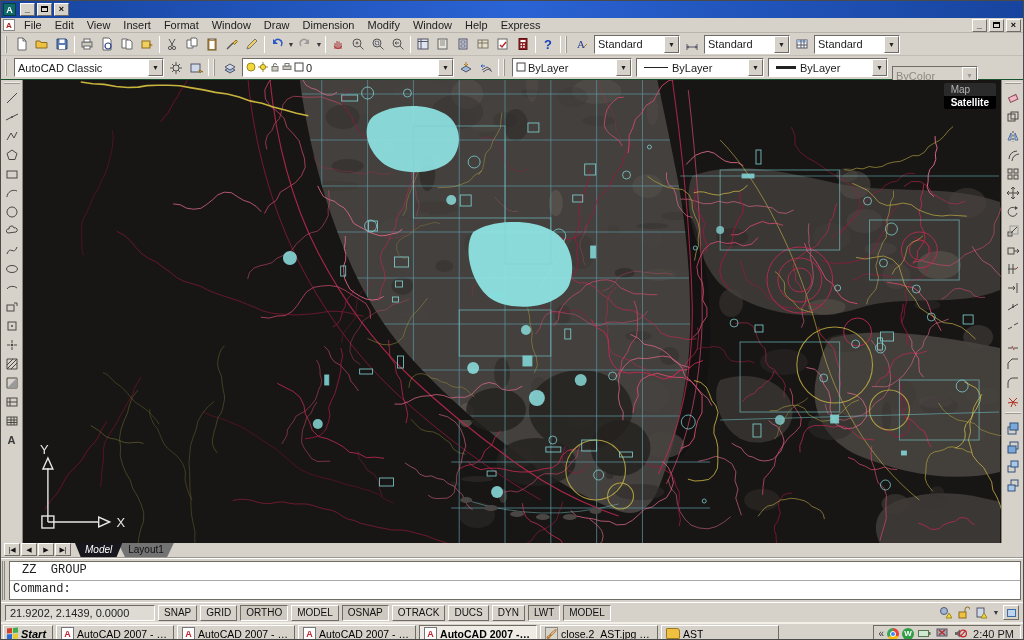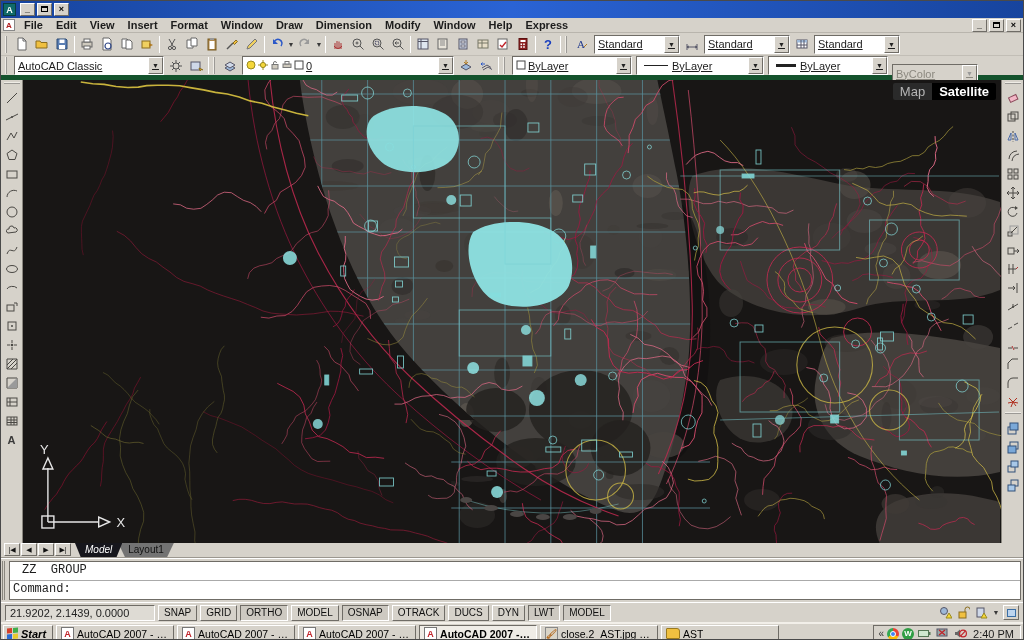--- a/index.html
+++ b/index.html
@@ -21,51 +21,51 @@
   .title-text { overflow:hidden; text-overflow:ellipsis; flex:1 1 auto; }
   .winbtns { display:flex; gap:2px; flex:0 0 auto; }
   .wbtn { width:15px; height:13px; font-size:9px; line-height:10px; text-align:center; color:#000;
     border:1px solid; border-color:#fff #6f6c66 #6f6c66 #fff; background:#d6d2ca; font-weight:bold; }
   .restore-glyph { display:inline-block; width:7px; height:6px; border:1px solid #000; border-top-width:2px; margin-top:2px;}
   
   .menubar { height:15px; display:flex; align-items:center; gap:1px; padding:0 2px; background:#d6d2ca;
     border-bottom:1px solid #b9b5ad; }
   .docicon { width:12px; height:12px; background:#fff; border:1px solid #888; color:#b02020; font-size:8px;
     font-weight:bold; text-align:center; line-height:11px; margin-right:2px; }
-  .menu-item { padding:9px 6px;font-weight:bold; }
+  .menu-item { padding:9px 6px; }
   
   .tbrow { display:flex; align-items:center; background:#d6d2ca; padding:1px 2px; }
   .tbrow.r1 { height:23px; border-bottom:1px solid #c2beb6; }
-  .tbrow.r2 { height:24px; border-bottom:5px solid #14532d; }
+  .tbrow.r2 { height:24px; border-bottom:1px solid #14532d; }
   .vgrip { width:5px; height:17px; margin:0 2px; border-left:2px ridge #efece6; flex:0 0 auto; }
   .sep { width:1px; height:17px; background:#9b978f; border-right:1px solid #fff; margin:0 2px; flex:0 0 auto;}
   .ic { width:20px; height:20px; display:flex; align-items:center; justify-content:center; flex:0 0 auto; }
   .ic svg { width:14px; height:14px; }
   .ddarrow { width:8px; font-size:7px; color:#3a3a3a; text-align:center; flex:0 0 auto;}
   .dd { display:flex; align-items:center; height:19px; background:#fff; margin:0 2px;
-    border:1px solid; border-color:#6f6c66 #ffffff #ffffff #6f6c66; padding-left:3px;text-decoration:underline; }
+    border:1px solid; border-color:#6f6c66 #ffffff #ffffff #6f6c66; padding-left:3px; }
   .dd .dd-text { flex:1 1 auto; overflow:hidden; white-space:nowrap; font-size:11px; }
   .dd .dd-btn { width:15px; height:17px; margin-left:2px; font-size:7px; color:#222; text-align:center; line-height:16px;
     border:1px solid; border-color:#fff #6f6c66 #6f6c66 #fff; background:#d6d2ca; flex:0 0 auto;}
   .dd.disabled { background:#d6d2ca; color:#8b887f;margin-top:16px; }
   .dd.disabled .dd-text { color:#8b887f; }
   .mini { display:inline-block; margin-right:2px; flex:0 0 auto;}
   .lt-line { width:24px; border-top:1px solid #222; margin:0 4px; }
   .lw-line { width:20px; border-top:3px solid #222; margin:0 4px; }
   
   .main { display:flex; height:463px; }
   .sidebar { width:22px; background:#d6d2ca; display:flex; flex-direction:column; align-items:center; padding-top:1px; }
   .sidebar.left { border-right:1px solid #8a877f; }
   .sidebar.right { border-left:1px solid #8a877f; }
   .hgrip { width:16px; height:4px; border-top:2px ridge #efece6; margin:1px 0 2px 0; }
   .sidebar .ic { width:20px; height:19px; }
   .canvas { position:relative; flex:1 1 auto; background:#181615; overflow:hidden; }
   .canvas svg.map { position:absolute; inset:0; width:100%; height:100%; }
-  .maptoggle { position:absolute; top:3px; right:5px; display:flex; font-size:13px; border-radius:2px; overflow:hidden;
-    font-family:"Liberation Sans",sans-serif; }
+  .maptoggle { position:absolute; top:3px; right:5px; display:flex; font-size:10px; border-radius:2px; overflow:hidden;
+    font-family:"Liberation Sans",sans-serif;flex-direction:column; }
   .maptoggle .mseg { padding:1px 7px; background:#2a2a2a; color:#b5b5b5; }
   .maptoggle .mseg.on { background:#000; color:#fff; font-weight:bold; }
   
   .tabstrip { height:15px; background:#d6d2ca; display:flex; align-items:flex-start; padding-left:3px;
     border-bottom:1px solid #9b978f; }
   .tnav { width:16px; height:13px; margin-right:1px; font-size:7px; text-align:center; line-height:12px; color:#111;
     border:1px solid; border-color:#fff #6f6c66 #6f6c66 #fff; background:#d6d2ca; }
   .tab { height:14px; padding:0 10px; font-size:10px; line-height:13px;
     clip-path:polygon(0 0,100% 0,88% 100%,12% 100%); background:#737373; color:#111; margin-left:-4px; }
   .tab.active { background:#16161c; color:#fff; font-style:italic; z-index:2; }

